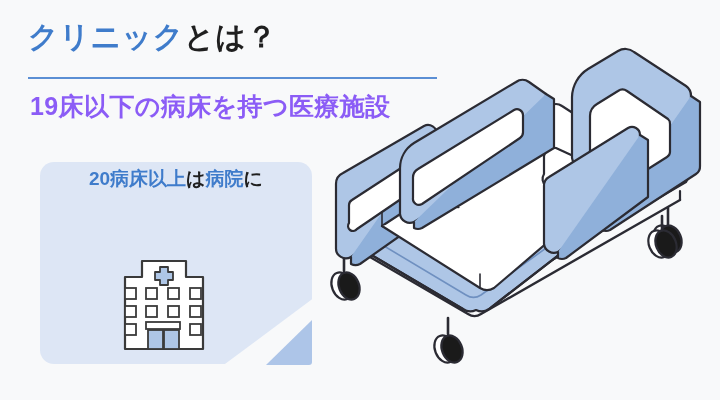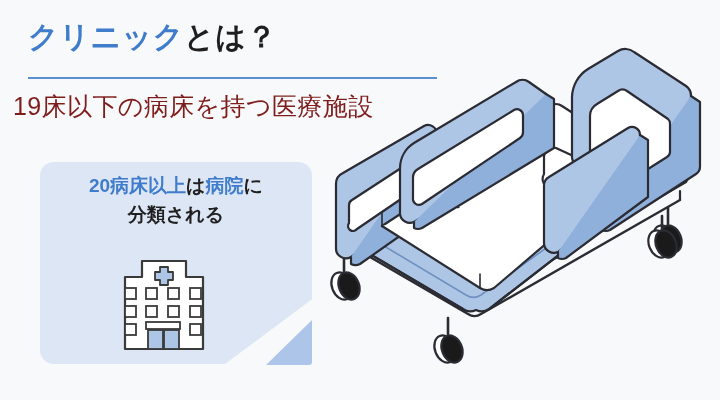--- a/index.html
+++ b/index.html
@@ -44,26 +44,26 @@
     position: absolute;
     left: 28px;
     top: 77px;
     width: 409px;
     height: 2px;
     background: #5b8fd4;
   }
 
   #subtitle {
     position: absolute;
-    left: 13px;
+    left: 30px;
     top: 90px;
     font-size: 25px;
-    font-weight: 400;
+    font-weight: 700;
     letter-spacing: 0.4px;
-    color: #7f1d1d;
+    color: #8b5cf6;
     white-space: nowrap;
   }
 
   
   #callout-card {
     position: absolute;
     left: 40px;
     top: 162px;
     width: 272px;
     height: 202px;
@@ -78,21 +78,21 @@
     top: 320px;
     width: 46px;
     height: 45px;
     background: #adc5e8;
     clip-path: polygon(100% 0, 100% 100%, 0 100%);
     border-radius: 0 0 3px 0;
   }
   #callout-text {
     position: absolute;
     left: 40px;
-    top: 172px;
+    top: 165px;
     width: 272px;
     text-align: center;
     font-size: 19px;
     font-weight: bold;
     line-height: 1.5;
     color: #1f1f1f;
   }
   #callout-text .accent { color: #3f7ccb; }
 
   
@@ -126,21 +126,20 @@
 
   <div id="title-rule"></div>
 
   <div id="subtitle">19床以下の病床を持つ医療施設</div>
 
   <div id="callout-card"></div>
   <div id="callout-fold"></div>
 
   <div id="callout-text">
     <div><span class="accent">20病床以上</span><span>は</span><span class="accent">病院</span><span>に</span></div>
-    <div>分類される</div>
   </div>
 
   <svg id="hospital-icon" viewBox="0 0 112 104">
 
     <path d="M34 13 h44 v16 h17 v72 h-78 v-72 h17 z" fill="#ffffff" stroke="#3a3a3a" stroke-width="2.2" stroke-linejoin="round"></path>
 
     <path d="M52 19 h8 v5 h5 v8 h-5 v5 h-8 v-5 h-5 v-8 h5 z" fill="#aec6e6" stroke="#3a3a3a" stroke-width="1.8" stroke-linejoin="round"></path>
 
     <rect x="17" y="40" width="11" height="11" fill="#ffffff" stroke="#3a3a3a" stroke-width="1.8"></rect>
     <rect x="38" y="40" width="11" height="11" fill="#ffffff" stroke="#3a3a3a" stroke-width="1.8"></rect>

